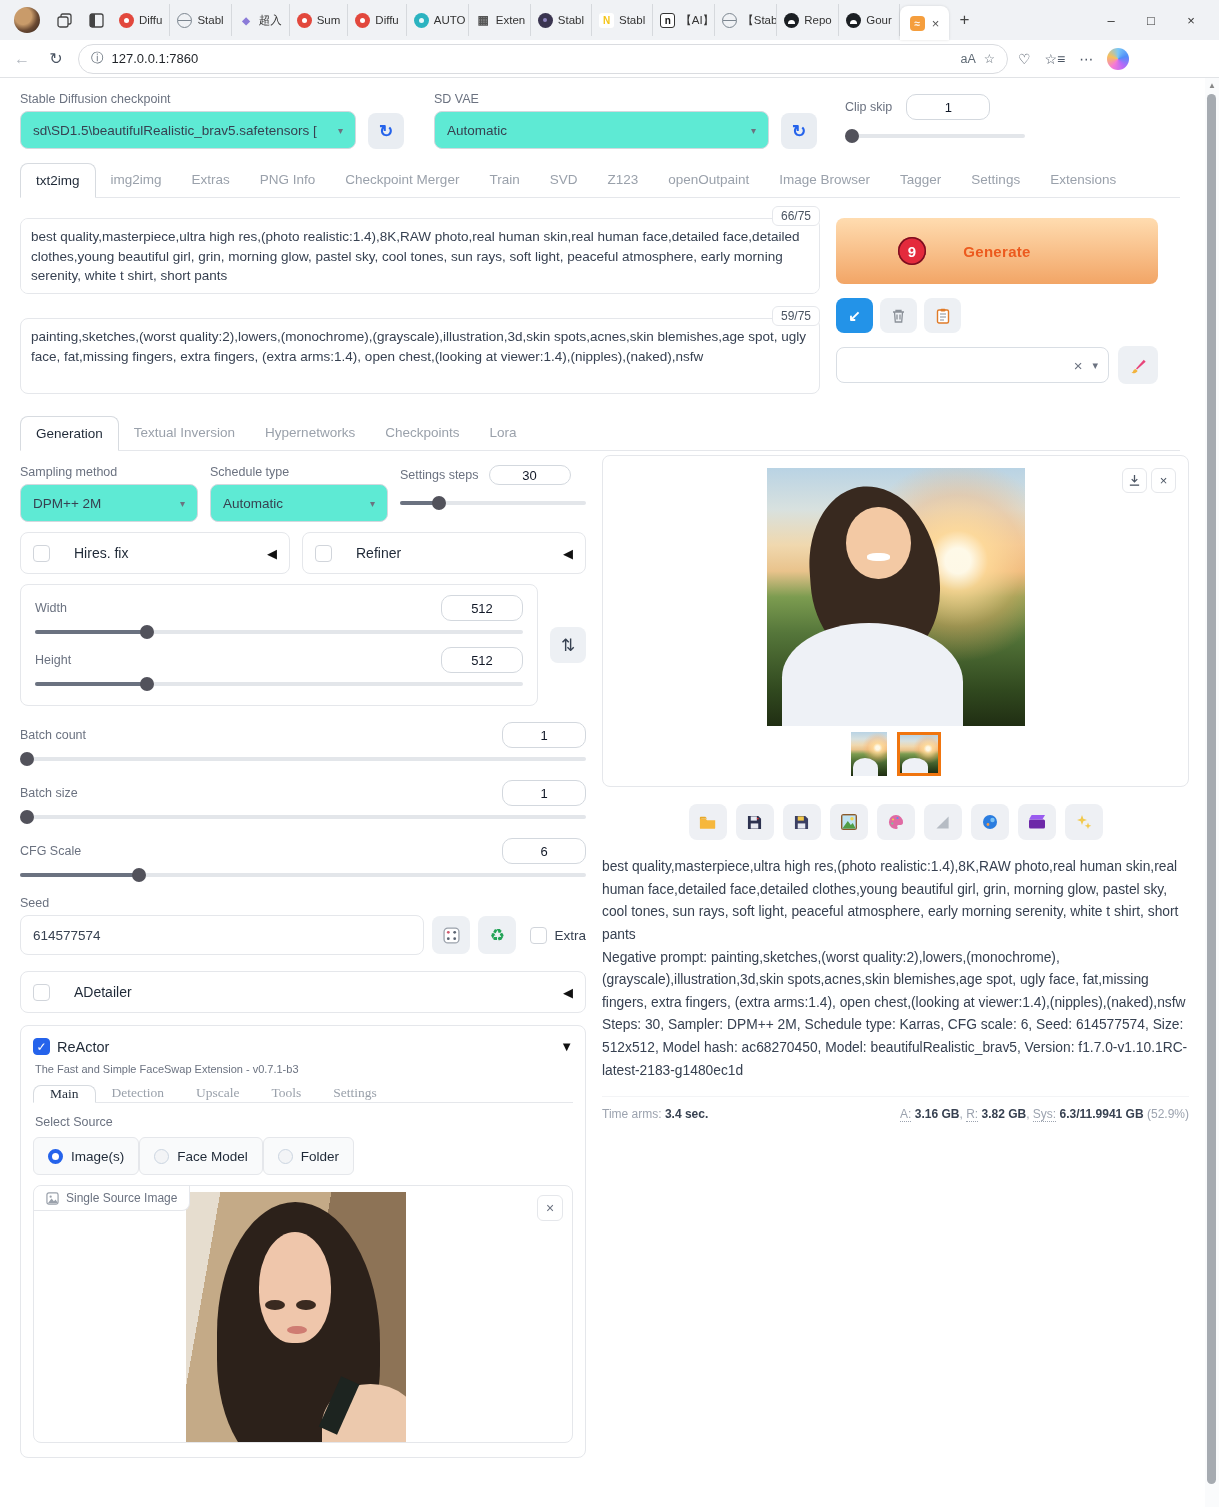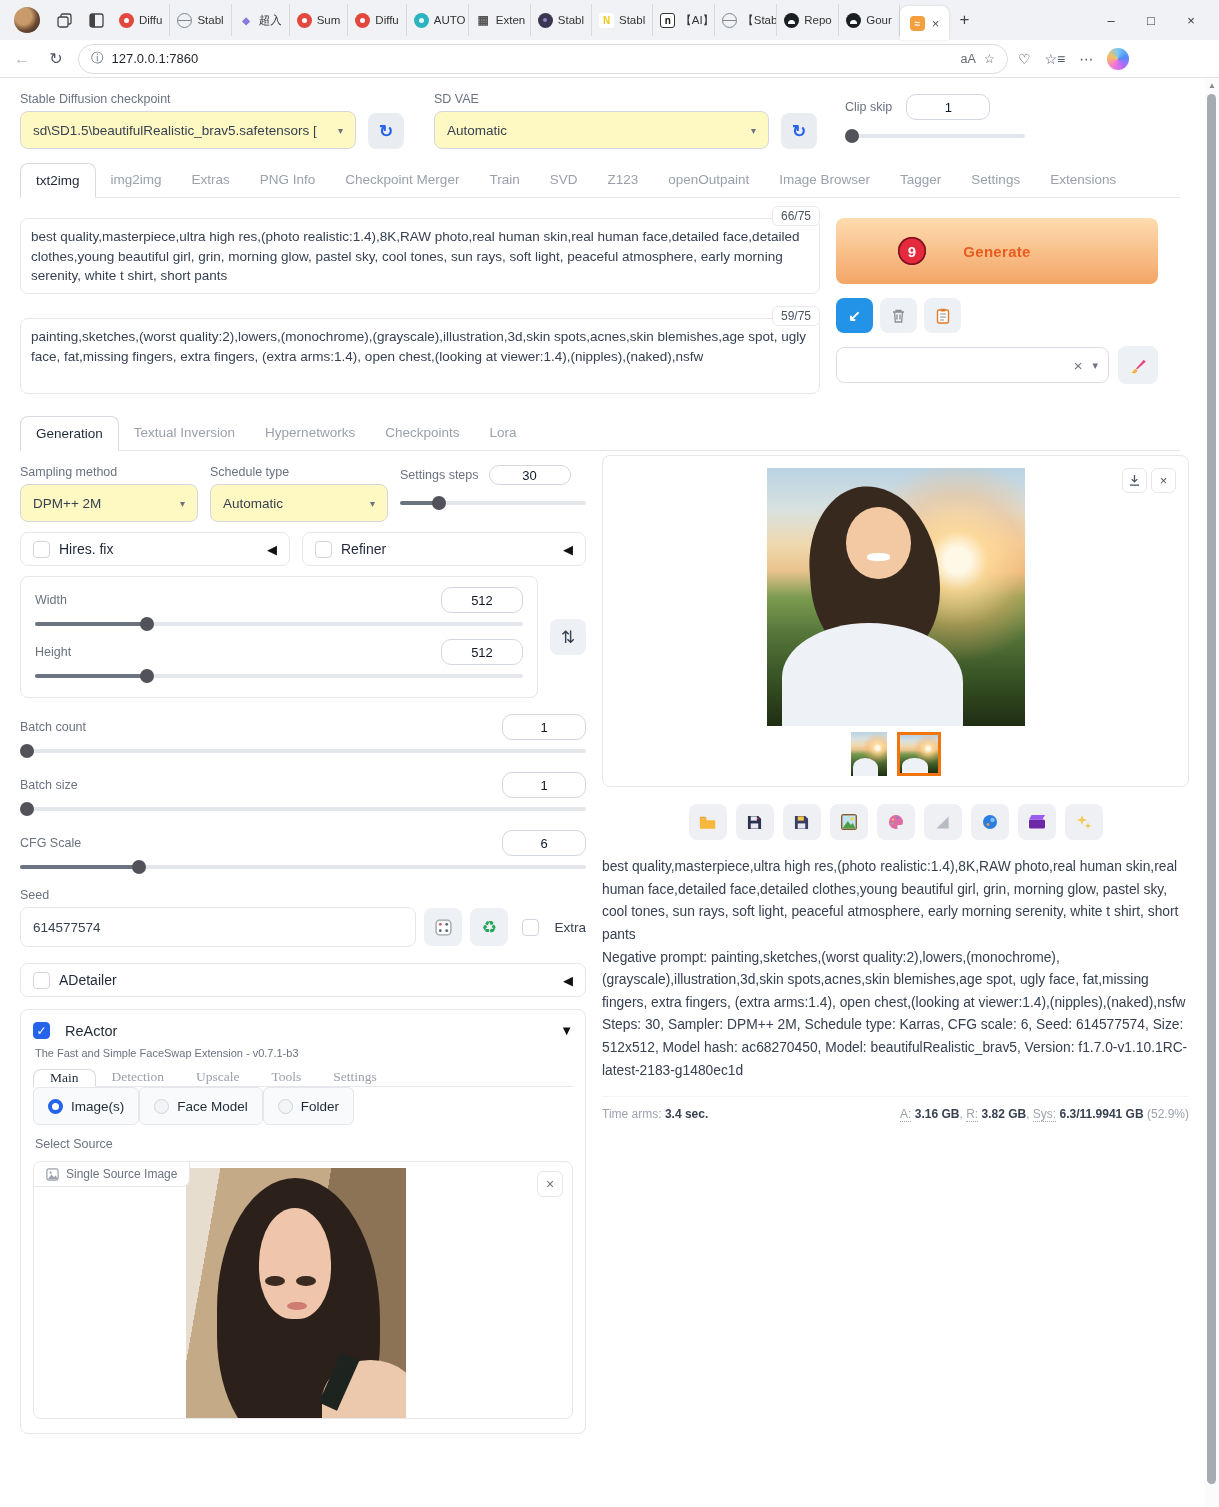--- a/index.html
+++ b/index.html
@@ -36,21 +36,21 @@
   .urlbar .grow { flex:1; }
   .url-ic { color:#5f6a75; font-size:12.5px; }
   .tb-right { display:flex; align-items:center; gap:14px; color:#4b5563; font-size:14px;}
   .copilot { width:22px; height:22px; border-radius:50%; background:conic-gradient(#7bc8f6,#4f8df9,#b969f7,#f67bd4,#f6c15b,#7bc8f6);}
   
   .page { position:relative; height:1429px; padding:14px 30px 0 20px; overflow:hidden; }
   .scrollbar { position:absolute; top:0; right:0; width:14px; height:1429px; background:#fafbfc; }
   .scrollbar .arr { display:block; text-align:center; color:#888; font-size:8px; padding-top:3px;}
   .sb-thumb { position:absolute; top:16px; left:2px; width:9px; height:1390px; background:#a6abb1; border-radius:5px;}
   label.glabel, .glabel { display:block; font-size:12.5px; color:#6b7280; margin-bottom:5px; }
-  .selectbox { height:38px; border:1px solid #d3d8de; border-radius:8px; background:#fef9c3; display:flex; align-items:center; padding:0 12px; font-size:13.5px; color:#374151; justify-content:space-between;}
+  .selectbox { height:38px; border:1px solid #d3d8de; border-radius:8px; background:#5eead4; display:flex; align-items:center; padding:0 12px; font-size:13.5px; color:#374151; justify-content:space-between;}
   .selectbox .car { color:#6b7280; font-size:10px; }
   .refreshbtn { width:36px; height:36px; border-radius:8px; background:#e9edf2; color:#2563eb; font-size:17px; display:flex; align-items:center; justify-content:center; align-self:flex-end; font-weight:bold;}
   .numbox { border:1px solid #d3d8de; border-radius:10px; background:#fff; font-size:13px; color:#111827; display:flex; align-items:center; justify-content:center; }
   .slider { position:relative; height:14px; display:flex; align-items:center; }
   .slider .track { width:100%; height:4px; border-radius:3px; background:#e3e6ea; }
   .slider .fill { position:absolute; left:0; height:4px; border-radius:3px; background:#6b7280; }
   .slider .handle { position:absolute; width:14px; height:14px; border-radius:50%; background:#52525b; top:0; margin-left:-7px;}
   .quick { display:flex; gap:12px; }
   
   .tabs { display:flex; flex-wrap:wrap; border-bottom:1px solid #e5e7eb; margin-top:14px; font-size:13.5px; color:#9aa1ab;}
@@ -70,25 +70,25 @@
   .minibtn.blue { background:#2393e8; color:#fff; font-weight:bold;}
   .stylerow { display:flex; gap:9px; margin-top:13px; align-items:center;}
   .styleinput { flex:1; height:36px; border:1px solid #d9dee4; border-radius:8px; display:flex; align-items:center; justify-content:flex-end; padding:0 10px; gap:10px; color:#6b7280;}
   .brushbtn { width:40px; height:38px; border-radius:8px; background:#edf0f4; display:flex; align-items:center; justify-content:center;}
   
   .cols { display:flex; gap:16px; margin-top:4px;}
   .col-left { width:566px; }
   .col-right { flex:1; }
   .srow { display:flex; gap:12px; margin-top:10px;}
   .panelbox { border:1px solid #e5e7eb; border-radius:8px; background:#fff; }
-  .checkrow { display:flex; align-items:center; gap:15px; }
+  .checkrow { display:flex; align-items:center; gap:7px; }
   .cb { width:17px; height:17px; border:1.5px solid #d1d5db; border-radius:4px; background:#fff; flex:none;}
   .cb.checked { background:#2563eb; border-color:#2563eb; color:#fff; font-size:12px; display:flex; align-items:center; justify-content:center;}
   .cb.checked::after { content:"✓"; }
-  .collapsible { height:34px; display:flex; align-items:center; padding:0 12px; gap:9px; font-size:14px; color:#1f2937;}
+  .collapsible { height:42px; display:flex; align-items:center; padding:0 12px; gap:24px; font-size:14px; color:#1f2937;}
   .arrow-l { margin-left:auto; color:#111; font-size:13px;}
   .fieldlabel { font-size:12.5px; color:#6b7280; }
   .fieldrow { display:flex; justify-content:space-between; align-items:center; margin-bottom:4px;gap:44px;}
   .seedrow { display:flex; gap:8px; margin-top:4px; align-items:center;}
   input.seed { flex:1; height:40px; border:1px solid #e5e7eb; border-radius:8px; padding:0 12px; font-size:13.5px; color:#374151; font-family:"Liberation Sans",sans-serif;}
   .sqbtn { width:38px; height:38px; border-radius:8px; background:#edf0f4; display:flex; align-items:center; justify-content:center; font-size:17px;}
   .radiochip { border:1px solid #e5e7eb; border-radius:6px; background:#f9fafb; height:38px; display:flex; align-items:center; gap:8px; padding:0 14px; font-size:13.5px; color:#1f2937;}
   .radio { width:15px; height:15px; border-radius:50%; border:1.5px solid #cbd5e1; background:#f3f4f6; flex:none;}
   .radio.sel { border:4.5px solid #2563eb; background:#fff; }
   .subtabs { display:flex; border-bottom:1px solid #e5e7eb; font-size:13.5px; color:#9aa1ab; }
@@ -465,35 +465,35 @@
           <span class="arrow-l">▼</span>
         </div>
         <div style="font-size:11px; color:#6b7280; margin:8px 0 10px 2px;">The Fast and Simple FaceSwap Extension - v0.7.1-b3</div>
         <div class="subtabs">
           <div class="t active">Main</div>
           <div class="t">Detection</div>
           <div class="t">Upscale</div>
           <div class="t">Tools</div>
           <div class="t">Settings</div>
         </div>
+        <div style="font-size:12.5px; color:#6b7280; margin:12px 0 8px 2px;">Select Source</div>
         <div style="display:flex;">
           <div class="radiochip">
             <span class="radio sel"></span>
             <span>Image(s)</span>
           </div>
           <div class="radiochip">
             <span class="radio"></span>
             <span>Face Model</span>
           </div>
           <div class="radiochip">
             <span class="radio"></span>
             <span>Folder</span>
           </div>
         </div>
-        <div style="font-size:12.5px; color:#6b7280; margin:12px 0 8px 2px;">Select Source</div>
         <div class="dropzone">
           <div class="dz-label">
             <svg width="13" height="13" viewBox="0 0 14 14">
                 <rect x="1" y="1" width="12" height="12" rx="2" fill="none" stroke="#9aa1ab" stroke-width="1.3"></rect>
                 <circle cx="5" cy="5" r="1.2" fill="#9aa1ab"></circle>
                 <path d="M2 12 6 7l2.5 3 1.8-1.8L13 12z" fill="#9aa1ab"></path>
               </svg>
             <span>Single Source Image</span>
           </div>
           <div class="dz-close">×</div>

